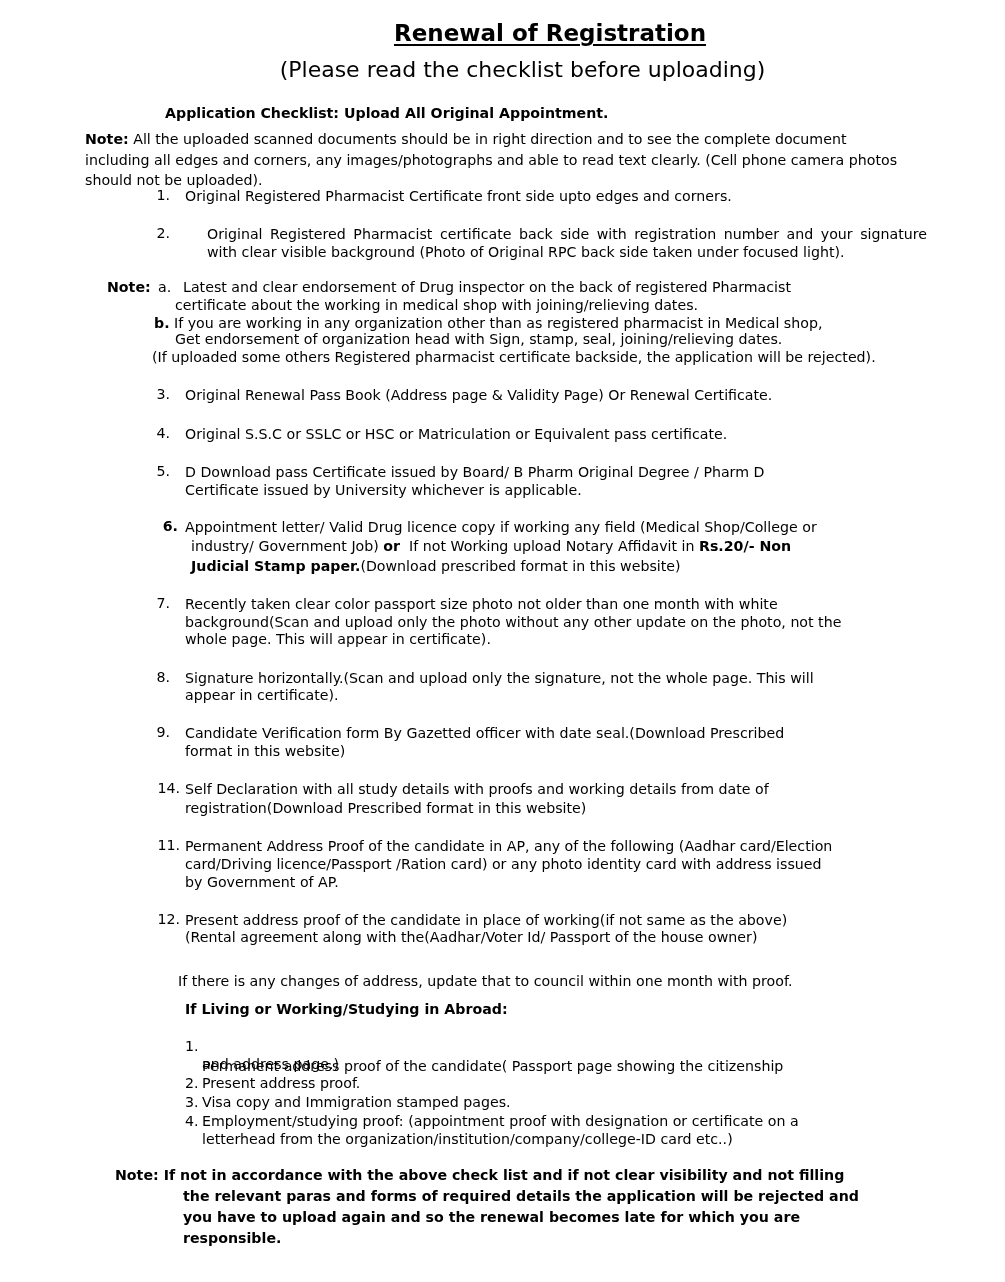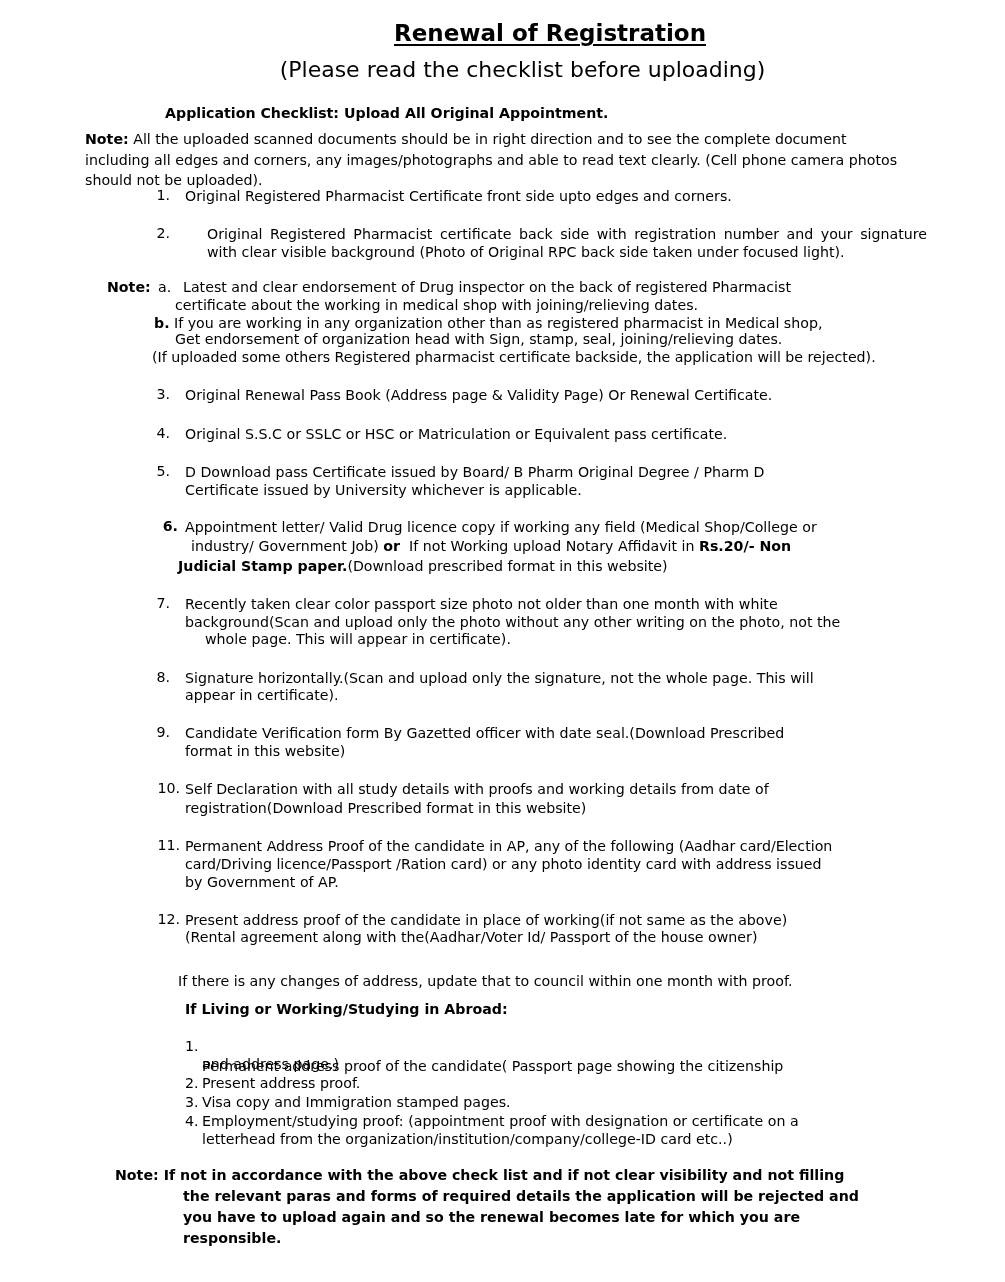--- a/index.html
+++ b/index.html
@@ -70,44 +70,44 @@
   <div>
     <span class="num" style="left:140px; top:463px;">5.</span>
     <span class="line" style="left:185px; top:463px;">D Download pass Certificate issued by Board/ B Pharm Original Degree / Pharm D</span>
     <span class="line" style="left:185px; top:481px;">Certificate issued by University whichever is applicable.</span>
   </div>
 
   <div>
     <b class="num" style="left:148px; top:518px;">6.</b>
     <span class="line" style="left:185px; top:518px;">Appointment letter/ Valid Drug licence copy if working any field (Medical Shop/College or</span>
     <span class="line" style="left:191px; top:537px;"><span>industry/ Government Job) </span><b>or</b><span style="white-space:pre">  If not Working upload Notary Affidavit in </span><b>Rs.20/- Non</b></span>
-    <span class="line" style="left:178px; top:557px;"><b>Judicial Stamp paper.</b><span>(Download prescribed format in this website)</span></span>
+    <span class="line" style="left:191px; top:557px;"><b>Judicial Stamp paper.</b><span>(Download prescribed format in this website)</span></span>
   </div>
 
   <div>
     <span class="num" style="left:140px; top:595px;">7.</span>
     <span class="line" style="left:185px; top:595px;">Recently taken clear color passport size photo not older than one month with white</span>
-    <span class="line" style="left:185px; top:613px;">background(Scan and upload only the photo without any other writing on the photo, not the</span>
-    <span class="line" style="left:185px; top:630px;margin-left:20px;">whole page. This will appear in certificate).</span>
+    <span class="line" style="left:185px; top:613px;">background(Scan and upload only the photo without any other update on the photo, not the</span>
+    <span class="line" style="left:185px; top:630px;">whole page. This will appear in certificate).</span>
   </div>
 
   <div>
     <span class="num" style="left:140px; top:669px;">8.</span>
     <span class="line" style="left:185px; top:669px;">Signature horizontally.(Scan and upload only the signature, not the whole page. This will</span>
     <span class="line" style="left:185px; top:686px;">appear in certificate).</span>
   </div>
 
   <div>
     <span class="num" style="left:140px; top:724px;">9.</span>
     <span class="line" style="left:185px; top:724px;">Candidate Verification form By Gazetted officer with date seal.(Download Prescribed</span>
     <span class="line" style="left:185px; top:742px;">format in this website)</span>
   </div>
 
   <div>
-    <span class="num" style="left:150px; top:780px;">10.</span>
+    <span class="num" style="left:150px; top:780px;">14.</span>
     <span class="line" style="left:185px; top:780px;">Self Declaration with all study details with proofs and working details from date of</span>
     <span class="line" style="left:185px; top:799px;">registration(Download Prescribed format in this website)</span>
   </div>
 
   <div>
     <span class="num" style="left:150px; top:837px;">11.</span>
     <span class="line" style="left:185px; top:837px;">Permanent Address Proof of the candidate in AP, any of the following (Aadhar card/Election</span>
     <span class="line" style="left:185px; top:855px;">card/Driving licence/Passport /Ration card) or any photo identity card with address issued</span>
     <span class="line" style="left:185px; top:873px;">by Government of AP.</span>
   </div>

